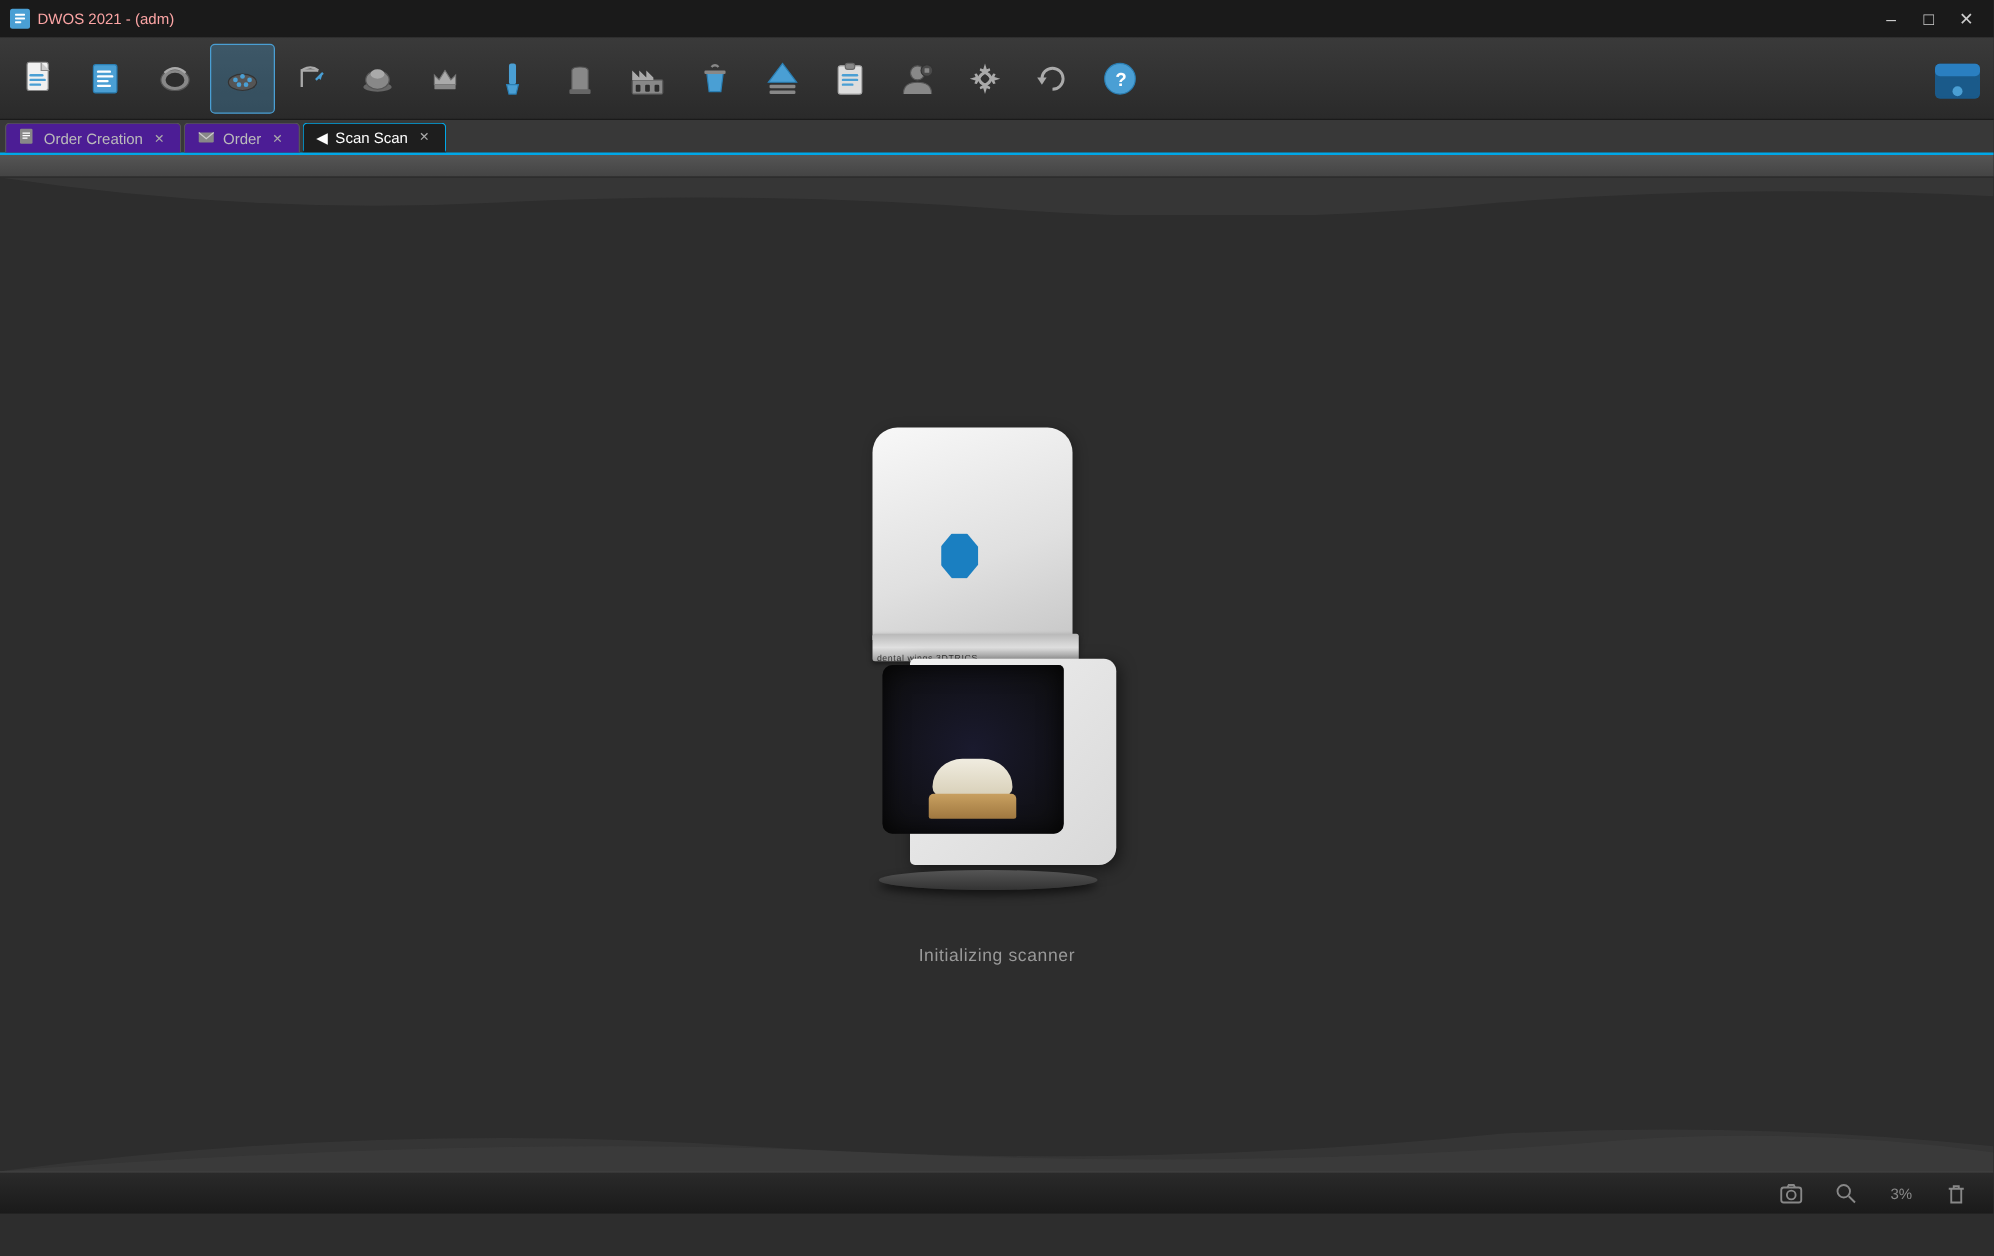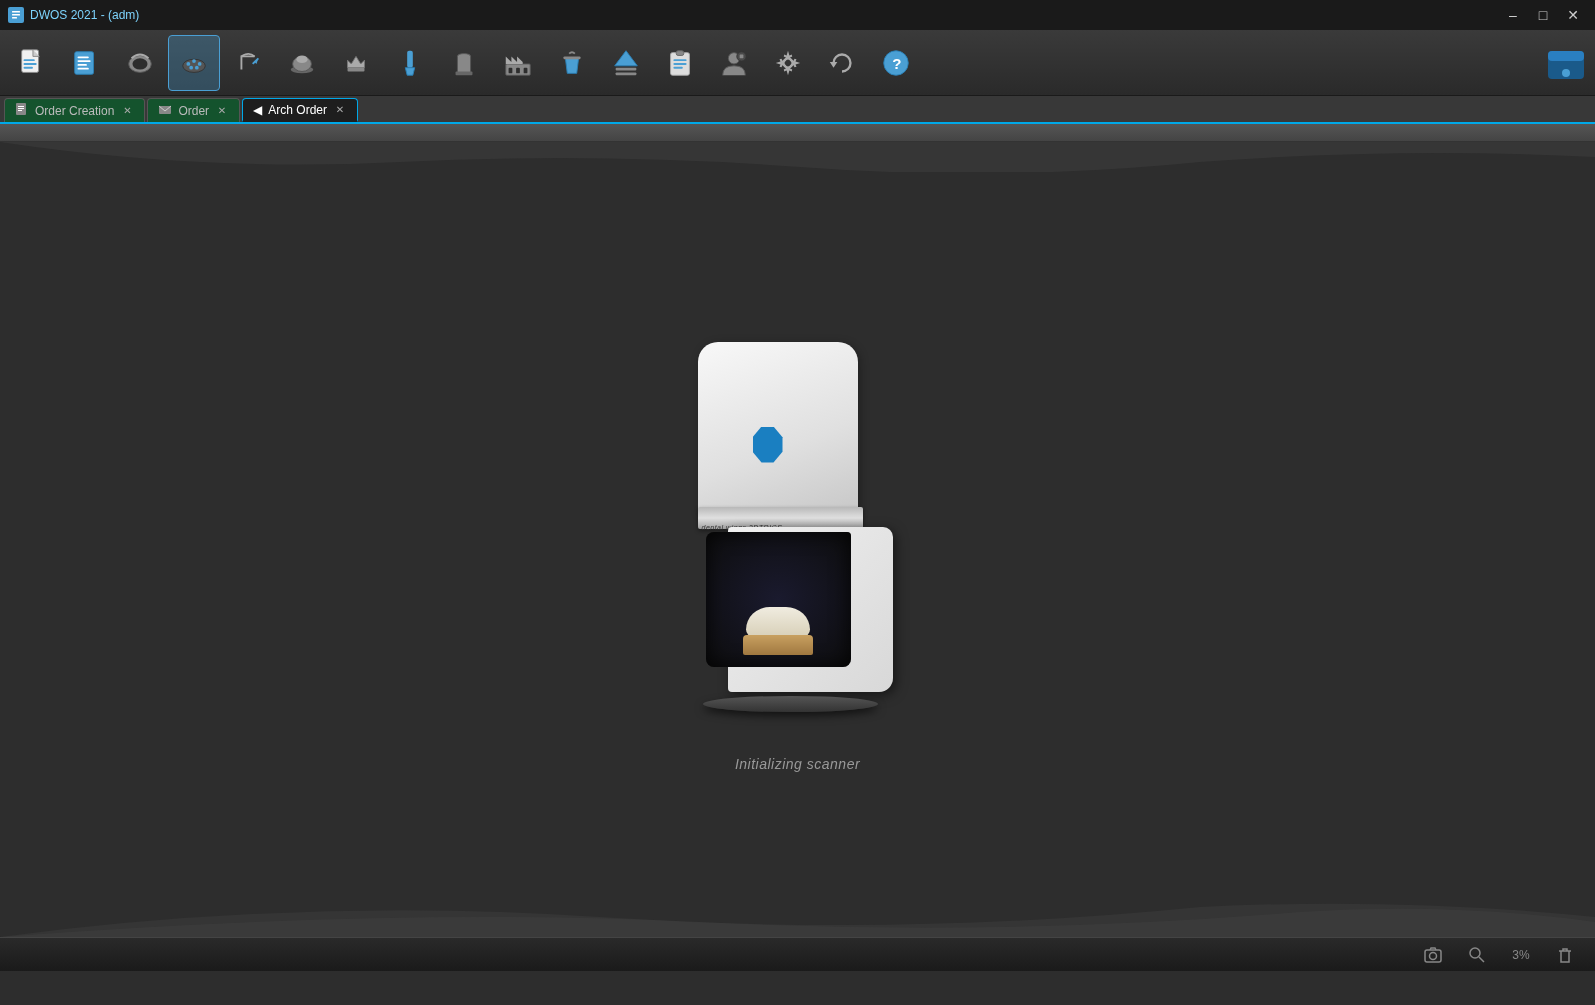--- a/index.html
+++ b/index.html
@@ -27,21 +27,21 @@
       gap: 6px;
     }
     #title-bar-icon {
       width: 16px;
       height: 16px;
       background: #4a9fd4;
       border-radius: 2px;
       display: flex; align-items: center; justify-content: center;
     }
     #title-text {
-      color: #7dd3fc;
+      color: #fca5a5;
       font-size: 12px;
       text-align: center;
     }
     #title-bar-controls {
       display: flex;
       gap: 2px;
     }
     .title-btn {
       width: 28px;
       height: 20px;
@@ -102,21 +102,21 @@
     }
     .tab {
       height: 24px;
       padding: 0 10px;
       display: flex;
       align-items: center;
       gap: 6px;
       font-size: 12px;
       cursor: pointer;
       border-radius: 4px 4px 0 0;
-      background: #14532d;
+      background: #4c1d95;
       color: #bbb;
       border: 1px solid #555;
       border-bottom: none;
       margin-right: 2px;
     }
     .tab.active {
       background: #1e1e1e;
       color: #fff;
       border-color: #00a8e8;
       border-bottom: 2px solid #1e1e1e;
@@ -163,21 +163,20 @@
     }
 
     
     #scanner-container {
       display: flex;
       flex-direction: column;
       align-items: center;
       gap: 24px;
       position: relative;
       z-index: 1;
-      font-style: italic;
     }
 
     #scanner-device {
       width: 240px;
       height: 390px;
       position: relative;
     }
 
     
     .scanner-top {
@@ -609,21 +608,21 @@
       <svg width="14" height="14" viewBox="0 0 14 14">
           <rect x="1" y="4" width="12" height="8" rx="1" fill="#888"></rect>
           <polyline points="1,4 7,9 13,4" fill="none" stroke="#ccc" stroke-width="1"></polyline>
         </svg>
     </span>
     <span>Order</span>
     <span class="tab-close">✕</span>
   </div>
   <div class="tab active">
     <span class="tab-icon">◀</span>
-    <span>Arch Order</span>
+    <span>Scan Scan</span>
     <span class="tab-close">✕</span>
   </div>
 </div>
 
 <div id="sub-header"></div>
 
 <div id="main-content">
 
   <svg id="curve-top" viewBox="0 0 1595 30" preserveAspectRatio="none" xmlns="http://www.w3.org/2000/svg">
     <path d="M0,0 Q200,30 400,20 Q600,10 800,25 Q1000,40 1200,20 Q1400,5 1595,15 L1595,0 Z" fill="#3a3a3a" opacity="0.7"></path>

